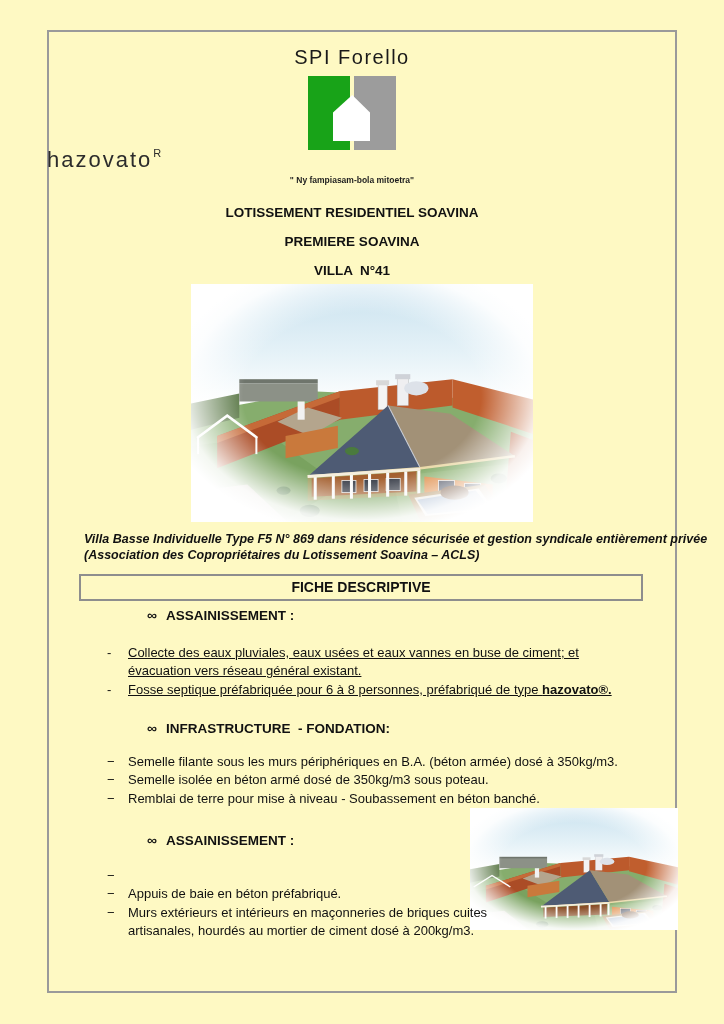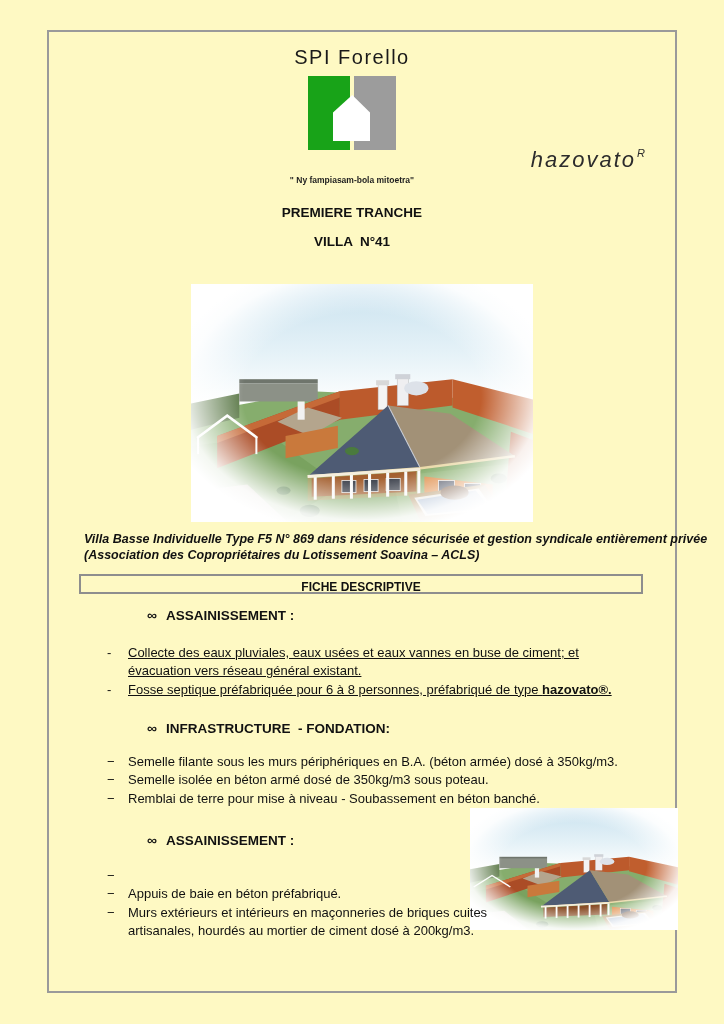--- a/index.html
+++ b/index.html
@@ -8,41 +8,41 @@
   .frame{position:absolute;left:47px;top:30px;width:630px;height:963px;box-sizing:border-box;
          border:2px solid var(--frame-border,#9a9a9a);}
   
   .brand{position:absolute;left:47px;top:46px;width:610px;text-align:center;
          font-size:20px;letter-spacing:1.5px;color:#1a1a1a;font-weight:400;}
   .logo{position:absolute;left:308px;top:76px;width:88px;height:74px;}
   .logo-green{position:absolute;left:0;top:0;width:42px;height:74px;background:var(--logo-green,#18a318);}
   .logo-gray{position:absolute;right:0;top:0;width:42px;height:74px;background:var(--logo-gray,#9c9c9c);}
   .logo-house{position:absolute;left:25px;top:19px;width:37px;height:46px;background:#fff;
               clip-path:polygon(52% 0,100% 38%,100% 100%,0 100%,0 38%);}
-  .wordmark{position:absolute;left:36px;top:147px;width:610px;text-align:right;
-            font-size:22px;letter-spacing:2px;color:#2c2c2c;font-style:italic;}
+  .wordmark{position:absolute;left:47px;top:147px;width:610px;text-align:left;
+            font-size:22px;letter-spacing:2px;color:#2c2c2c;}
   .wordmark sup{font-size:11px;position:relative;top:-2px;left:1px;}
   .tagline{position:absolute;left:47px;top:175px;width:610px;text-align:center;
            font-size:8.5px;font-weight:bold;color:#1f1f1f;}
   
   .titles{position:absolute;left:47px;top:198px;width:610px;text-align:center;
           font-weight:bold;font-size:13.5px;}
   .titles div{line-height:29px;white-space:pre;}
   
   .villa-large{position:absolute;left:191px;top:284px;width:342px;height:238px;pointer-events:none;}
   .villa-small{position:absolute;left:470px;top:808px;width:208px;height:122px;z-index:1;pointer-events:none;}
   .villa-large svg,.villa-small svg{width:100%;height:100%;display:block;}
   
   .intro{position:absolute;left:84px;top:531px;width:570px;font-size:12.5px;font-weight:bold;
          font-style:italic;line-height:16px;}
   .intro div{white-space:pre;}
   
-  .fiche{position:absolute;left:79px;top:574px;width:564px;height:20px;box-sizing:border-box;
+  .fiche{position:absolute;left:79px;top:574px;width:564px;height:27px;box-sizing:border-box;
          border:2px solid var(--box-border,#8e8e8e);text-align:center;font-weight:bold;
-         font-size:12px;line-height:22px;}
+         font-size:14px;line-height:22px;}
   
   .section{position:absolute;left:104px;width:545px;z-index:2;}
   .sec-head{margin-left:43px;font-weight:bold;font-size:13.5px;}
   .sec-head .inf{display:inline-block;width:19px;font-size:14px;font-weight:bold;}
   .sec-head .sec-title{white-space:pre;}
   .items{position:absolute;left:0;width:545px;}
   .item{display:flex;padding-left:3px;font-size:13px;line-height:18.4px;}
   .item .marker{width:21px;flex:none;}
   .sec1 .txt{max-width:500px;text-decoration:underline;}
   .sec3 .txt{max-width:380px;}
@@ -73,21 +73,22 @@
   <div class="brand">SPI Forello</div>
   <div class="logo">
     <div class="logo-green"></div>
     <div class="logo-gray"></div>
     <div class="logo-house"></div>
   </div>
   <div class="wordmark"><span>hazovato</span><sup>R</sup></div>
   <div class="tagline">" Ny fampiasam-bola mitoetra"</div>
 
   <div class="titles">
-    <div>PREMIERE TRANCHE</div>
+    <div>LOTISSEMENT RESIDENTIEL SOAVINA</div>
+    <div>PREMIERE SOAVINA</div>
     <div>VILLA  N°41</div>
   </div>
 
   <div class="villa-large">
     <svg viewBox="0 0 340 235" preserveAspectRatio="none">
       <rect x="0" y="0" width="340" height="120" fill="url(#g-sky)"></rect>
       <polygon points="0,128 120,106 340,116 340,235 0,235" fill="#86ad6d"></polygon>
       <polygon points="0,160 80,150 150,200 90,235 0,235" fill="#79a25f"></polygon>
       <polygon points="200,190 340,175 340,235 210,235" fill="#8fb475"></polygon>
       <polygon points="0,118 48,108 48,132 0,144" fill="#5d7a4a"></polygon>

